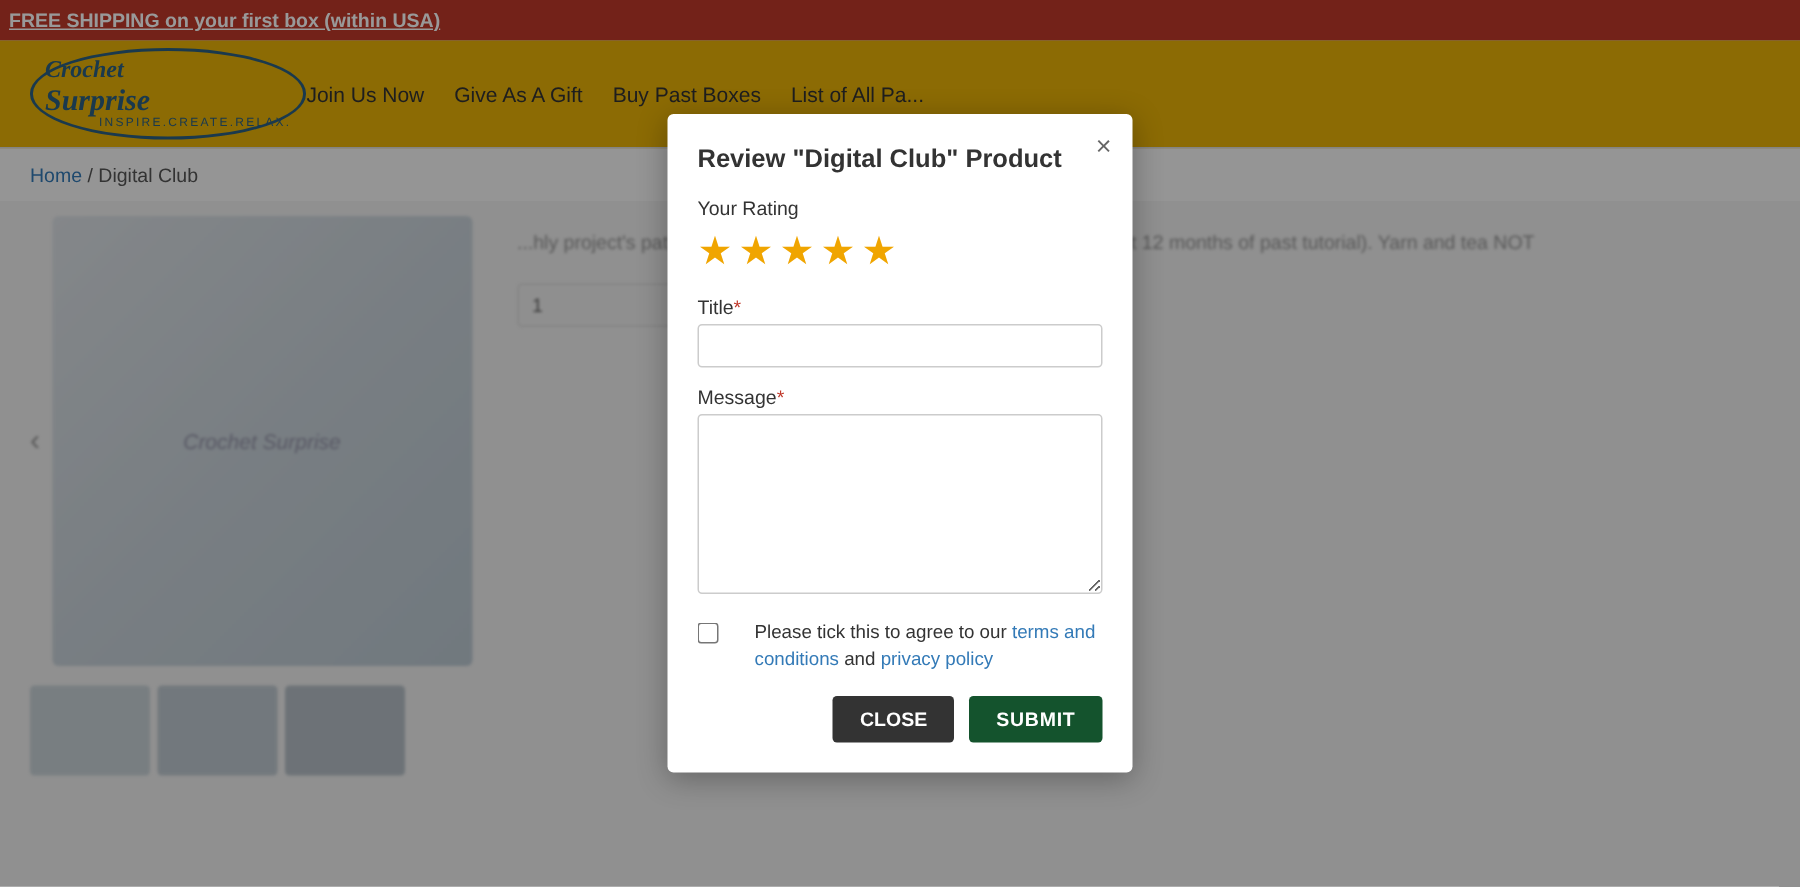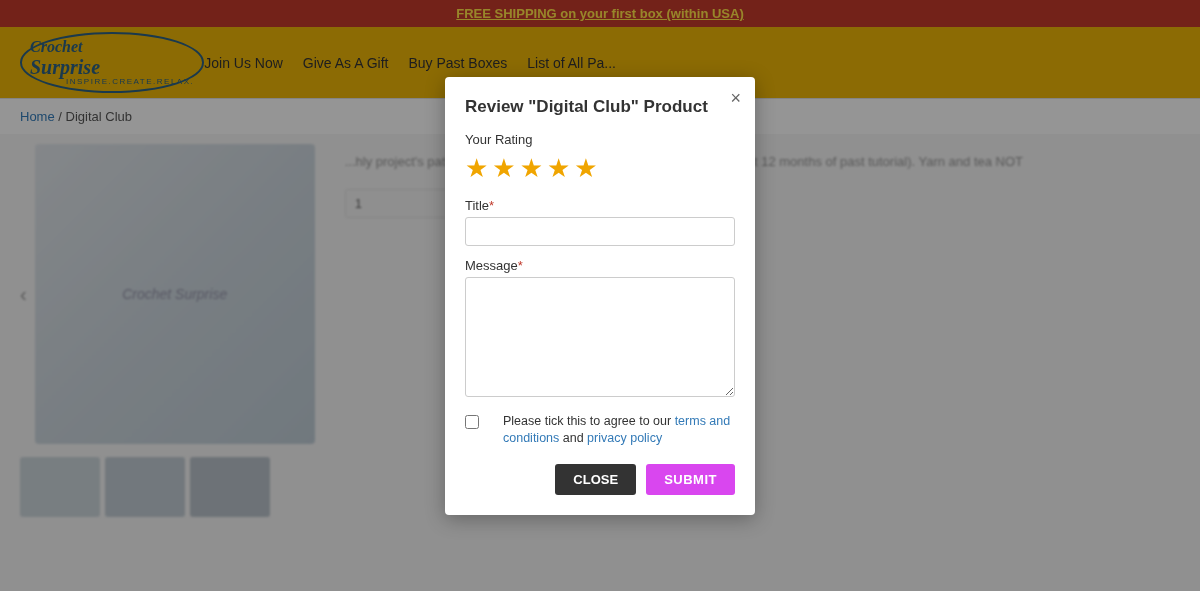--- a/index.html
+++ b/index.html
@@ -1,22 +1,22 @@
 <!DOCTYPE html>
 <html><head>
   <meta charset="utf-8">
   <style>
     * { margin: 0; padding: 0; box-sizing: border-box; }
     body { font-family: Arial, sans-serif; background: #f0f0f0; width: 1200px; height: 591px; overflow: hidden; position: relative; }
 
     
     .top-banner {
       background: #c0392b;
-      color: #fde047;
-      text-align: center;
+      color: #ffffff;
+      text-align: left;
       padding: 6px;
       font-size: 13px;
       font-weight: bold;
     }
     .top-banner span { text-decoration: underline; }
 
     
     .header {
       background: #eab308;
       display: flex;
@@ -218,21 +218,21 @@
       background: #333;
       color: #fff;
       border: none;
       border-radius: 3px;
       padding: 0 18px;
       font-size: 13px;
       font-weight: bold;
       cursor: pointer;
     }
     .btn-submit {
-      background: #d946ef;
+      background: #14532d;
       color: #fff;
       border: none;
       border-radius: 3px;
       padding: 8px 18px;
       font-size: 13px;
       font-weight: bold;
       cursor: pointer;
       letter-spacing: 0.5px;
     }
 

